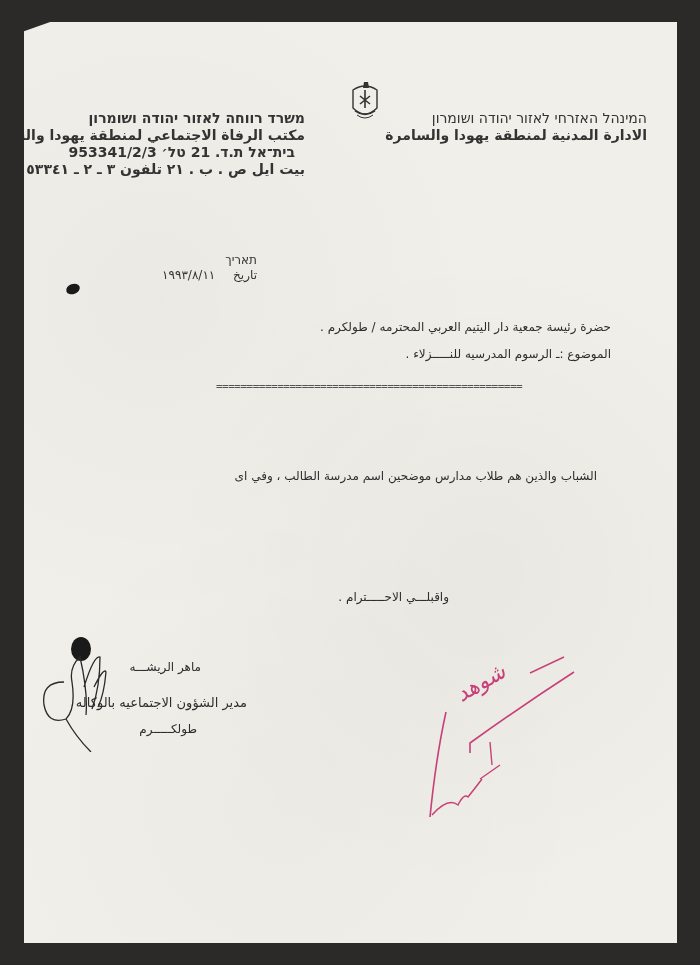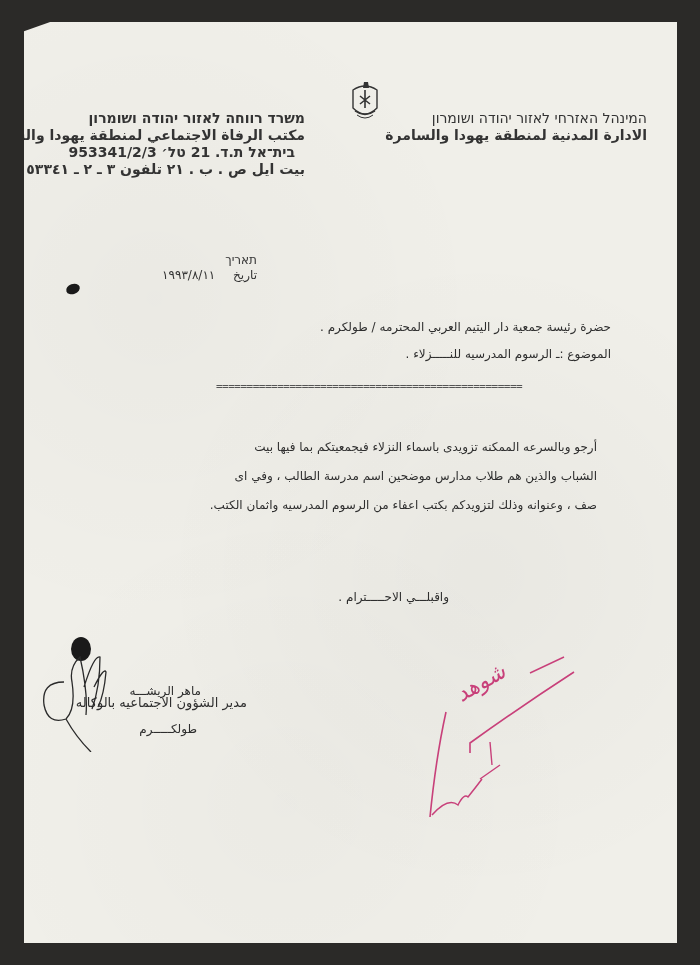--- a/index.html
+++ b/index.html
@@ -62,27 +62,25 @@
     </div>
   </div>
 
   <div class="ink-blob" style="left:42px; top:262px; width:14px; height:10px; transform:rotate(-20deg);"></div>
 
   <div class="abs body-text rtl" style="right:66px; top:298px; text-align:right;">حضرة رئيسة جمعية دار اليتيم العربي المحترمه / طولكرم .</div>
   <div class="abs body-text rtl" style="right:66px; top:325px; ">الموضوع :ـ الرسوم المدرسيه للنـــــزلاء .</div>
 
   <div class="abs sep" style="left:192px; top:358px;">==================================================</div>
 
-  <div class="abs body-text rtl" style="right:80px; top:418px; text-align:right;">أرجو وبالسرعه الممكنه تزويدى باسماء النزلاء فيجمعيتكم بما فيها بيت</div>
   <div class="abs body-text rtl" style="right:80px; top:447px; text-align:center;">الشباب والذين هم طلاب مدارس موضحين اسم مدرسة الطالب ،  وفي اى</div>
-  <div class="abs body-text rtl" style="right:80px; top:476px; text-align:right;">صف ،  وعنوانه وذلك لتزويدكم بكتب اعفاء من الرسوم المدرسيه واثمان الكتب.</div>
 
   <div class="abs body-text rtl" style="right:228px; top:568px; text-align:right;">واقبلـــي الاحـــــترام .</div>
 
-  <div class="abs body-text rtl" style="right:476px; top:662px; text-align:right;">ماهر الريشـــه</div>
+  <div class="abs body-text rtl" style="right:476px; top:638px; text-align:right;">ماهر الريشـــه</div>
   <div class="abs body-text rtl" style="right:430px; top:673px; text-align:right; font-size:13px;">مدير الشؤون الاجتماعيه بالوكاله</div>
   <div class="abs body-text rtl" style="right:480px; top:700px; text-align:center;">طولكـــــرم</div>
 
   <svg class="abs" style="left:12px; top:605px; width:75px; height:125px;" viewBox="0 0 75 125">
     <ellipse cx="45" cy="22" rx="10" ry="12" fill="#1a1a1a"></ellipse>
     <path d="M28 55 Q5 55 8 78 Q12 98 30 92 Q40 82 36 55 Q33 40 44 30 Q52 65 50 88 M48 60 Q58 28 64 30 Q64 60 56 82 M58 60 Q68 40 70 45 Q68 68 62 80 M30 92 Q40 110 55 125" fill="none" stroke="#2a2a2a" stroke-width="1.3"></path>
   </svg>
 
   <div class="abs" style="left:430px; top:648px; font-size:22px; color:#c8407a; transform:rotate(-30deg); font-family:'DejaVu Serif', serif; font-style:italic;">شوهد</div>
   <svg class="abs" style="left:376px; top:625px; width:200px; height:190px;" viewBox="0 0 200 190">

